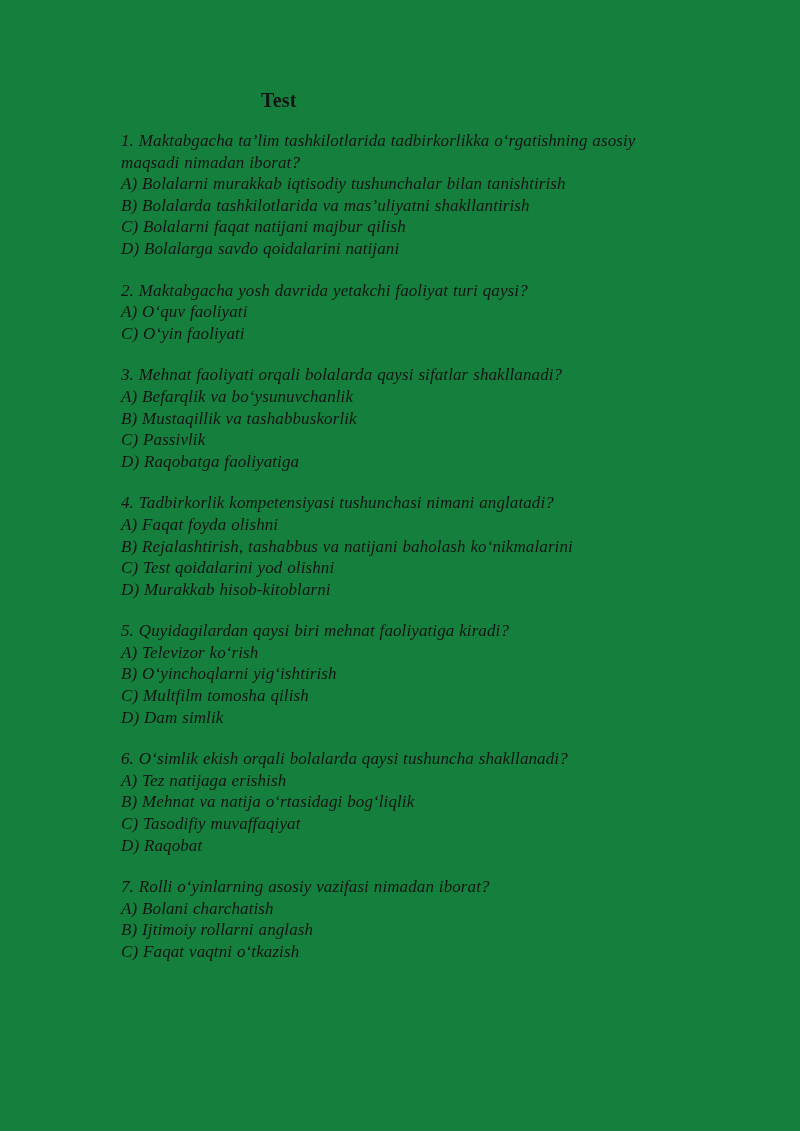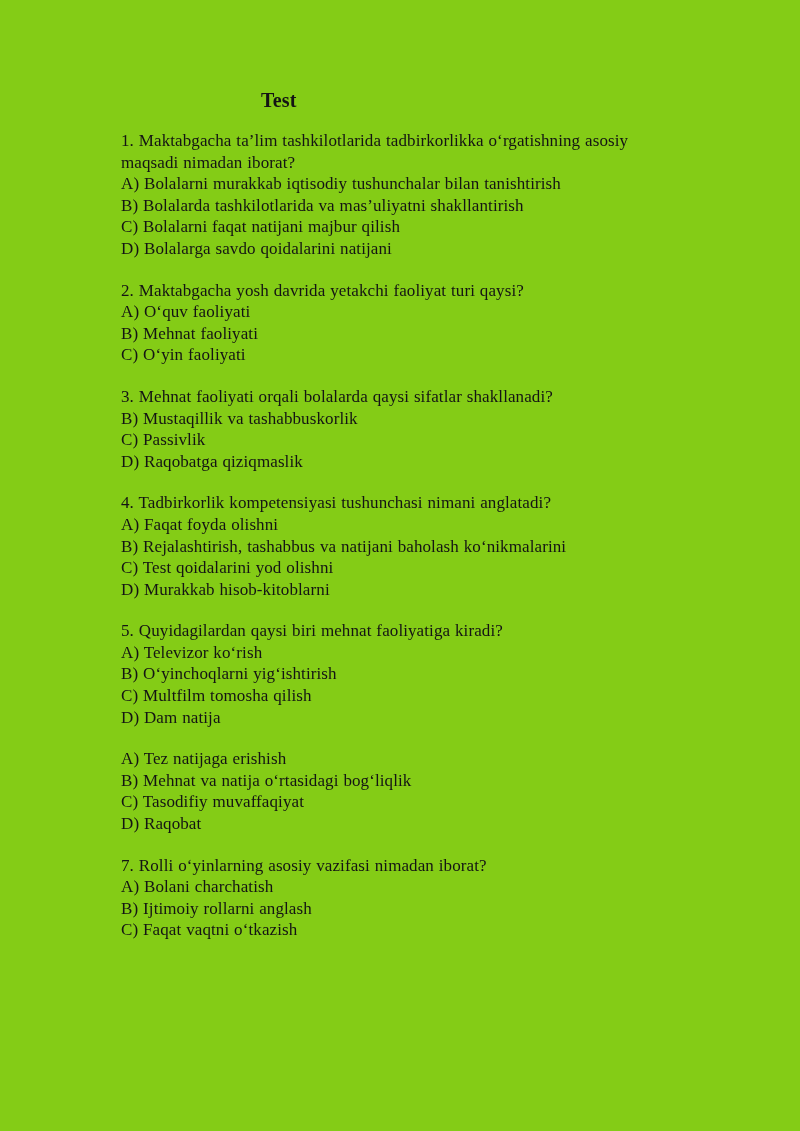--- a/index.html
+++ b/index.html
@@ -12,31 +12,32 @@
     height: 1131px;
     overflow: hidden;
     font-family: "Liberation Serif", "DejaVu Serif", serif;
     color: #141414;
   }
   .page {
     box-sizing: border-box;
     width: 800px;
     height: 1131px;
     padding: 88px 110px 40px 121px;
-    background: #84cc16;
+    background: #15803d;
   }
   .title {
     font-size: 20px;
     font-weight: bold;
     margin: 0 0 18px 140px;
     line-height: 24px;
     letter-spacing: 0.2px;
   }
   .question-block {
     margin: 0 0 20px 0;
+    font-style: italic;
   }
   .line {
     margin: 0;
     font-size: 17px;
     line-height: 21.6px;
     letter-spacing: 0.1px;
     word-spacing: 0.5px;
   }
 </style>
 </head>
@@ -48,44 +49,45 @@
       <div class="question-block">
         <p class="line question-text">1. Maktabgacha ta’lim tashkilotlarida tadbirkorlikka o‘rgatishning asosiy maqsadi nimadan iborat?</p>
         <p class="line option">A) Bolalarni murakkab iqtisodiy tushunchalar bilan tanishtirish</p>
         <p class="line option">B) Bolalarda tashkilotlarida va mas’uliyatni shakllantirish</p>
         <p class="line option">C) Bolalarni faqat natijani majbur qilish</p>
         <p class="line option">D) Bolalarga savdo qoidalarini natijani</p>
       </div>
       <div class="question-block">
         <p class="line question-text">2. Maktabgacha yosh davrida yetakchi faoliyat turi qaysi?</p>
         <p class="line option">A) O‘quv faoliyati</p>
-        <p class="line option">B) Mehnat faoliyati</p>
         <p class="line option">C) O‘yin faoliyati</p>
       </div>
       <div class="question-block">
         <p class="line question-text">3. Mehnat faoliyati orqali bolalarda qaysi sifatlar shakllanadi?</p>
+        <p class="line option">A) Befarqlik va bo‘ysunuvchanlik</p>
         <p class="line option">B) Mustaqillik va tashabbuskorlik</p>
         <p class="line option">C) Passivlik</p>
-        <p class="line option">D) Raqobatga qiziqmaslik</p>
+        <p class="line option">D) Raqobatga faoliyatiga</p>
       </div>
       <div class="question-block">
         <p class="line question-text">4. Tadbirkorlik kompetensiyasi tushunchasi nimani anglatadi?</p>
         <p class="line option">A) Faqat foyda olishni</p>
         <p class="line option">B) Rejalashtirish, tashabbus va natijani baholash ko‘nikmalarini</p>
         <p class="line option">C) Test qoidalarini yod olishni</p>
         <p class="line option">D) Murakkab hisob-kitoblarni</p>
       </div>
       <div class="question-block">
         <p class="line question-text">5. Quyidagilardan qaysi biri mehnat faoliyatiga kiradi?</p>
         <p class="line option">A) Televizor ko‘rish</p>
         <p class="line option">B) O‘yinchoqlarni yig‘ishtirish</p>
         <p class="line option">C) Multfilm tomosha qilish</p>
-        <p class="line option">D) Dam natija</p>
+        <p class="line option">D) Dam simlik</p>
       </div>
       <div class="question-block">
+        <p class="line question-text">6. O‘simlik ekish orqali bolalarda qaysi tushuncha shakllanadi?</p>
         <p class="line option">A) Tez natijaga erishish</p>
         <p class="line option">B) Mehnat va natija o‘rtasidagi bog‘liqlik</p>
         <p class="line option">C) Tasodifiy muvaffaqiyat</p>
         <p class="line option">D) Raqobat</p>
       </div>
       <div class="question-block">
         <p class="line question-text">7. Rolli o‘yinlarning asosiy vazifasi nimadan iborat?</p>
         <p class="line option">A) Bolani charchatish</p>
         <p class="line option">B) Ijtimoiy rollarni anglash</p>
         <p class="line option">C) Faqat vaqtni o‘tkazish</p>

